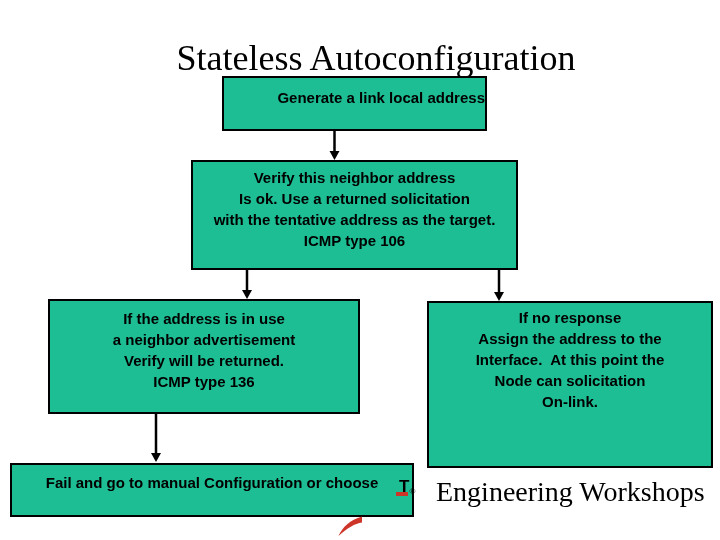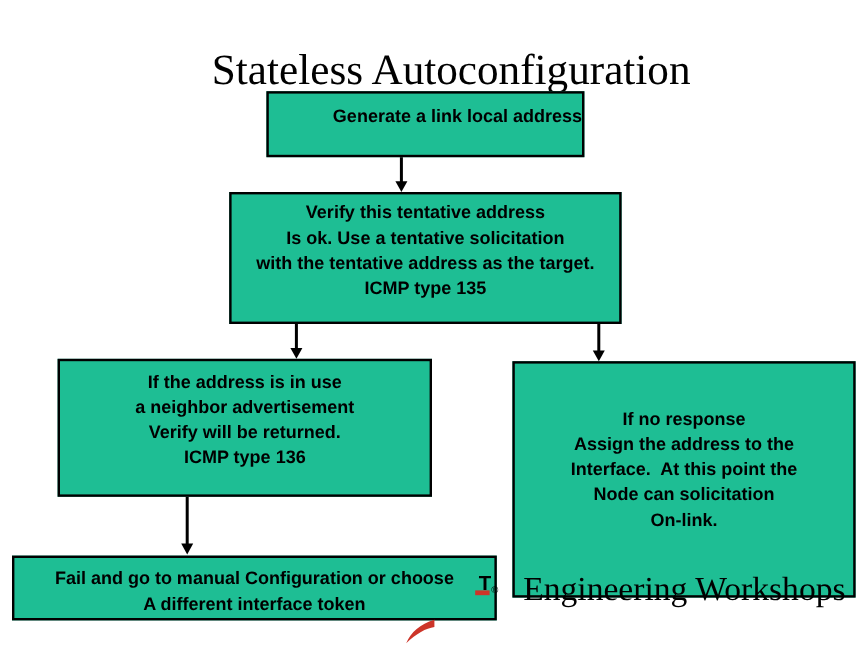--- a/index.html
+++ b/index.html
@@ -30,21 +30,21 @@
     color: #000;
     font-weight: bold;
     font-size: 15px;
     line-height: 21px;
     text-align: center;
   }
   .nline { white-space: pre-wrap; }
   .node-generate { left: 222px; top: 76px;  width: 265px; height: 55px;  padding-top: 9px; text-align: right; }
   .node-verify   { left: 191px; top: 160px; width: 327px; height: 110px; padding-top: 5px; }
   .node-inuse    { left: 48px;  top: 299px; width: 312px; height: 115px; padding-top: 7px; }
-  .node-noresp   { left: 427px; top: 301px; width: 286px; height: 197px; padding-top: 36px; }
+  .node-noresp   { left: 427px; top: 301px; width: 286px; height: 167px; padding-top: 4px; }
   .node-fail     { left: 10px;  top: 463px; width: 404px; height: 54px;  padding-top: 7px; }
   .overlay {
     position: absolute;
     left: 0; top: 0; width: 720px; height: 540px;
     pointer-events: none;
   }
   .workshops {
     position: absolute;
     left: 436px; top: 477px;
     font-family: "Liberation Serif", serif;
@@ -79,44 +79,43 @@
 
 <div class="canvas">
 
   <h1 class="title">Stateless Autoconfiguration</h1>
 
   <div class="node node-generate">
     <div class="nline">Generate a link local address</div>
   </div>
 
   <div class="node node-verify">
-    <div class="nline">Verify this tentative address</div>
-    <div class="nline">Is ok. Use a tentative solicitation</div>
+    <div class="nline">Verify this neighbor address</div>
+    <div class="nline">Is ok. Use a returned solicitation</div>
     <div class="nline">with the tentative address as the target.</div>
-    <div class="nline">ICMP type 135</div>
+    <div class="nline">ICMP type 106</div>
   </div>
 
   <div class="node node-inuse">
     <div class="nline">If the address is in use</div>
     <div class="nline">a neighbor advertisement</div>
     <div class="nline">Verify will be returned.</div>
     <div class="nline">ICMP type 136</div>
   </div>
 
   <div class="node node-noresp">
     <div class="nline">If no response</div>
     <div class="nline">Assign the address to the</div>
     <div class="nline">Interface.  At this point the</div>
     <div class="nline">Node can solicitation</div>
     <div class="nline">On-link.</div>
   </div>
 
   <div class="node node-fail">
     <div class="nline">Fail and go to manual Configuration or choose</div>
-    <div class="nline">A different interface token</div>
   </div>
 
   <svg class="overlay" viewBox="0 0 720 540" xmlns="http://www.w3.org/2000/svg">
     <g stroke="#000" fill="#000">
       <line x1="334.5" y1="131" x2="334.5" y2="152" stroke-width="2.5"></line>
       <polygon points="329.5,151 339.5,151 334.5,160" stroke="none"></polygon>
     </g>
     <g stroke="#000" fill="#000">
       <line x1="247" y1="270" x2="247" y2="291" stroke-width="2.5"></line>
       <polygon points="242,290 252,290 247,299" stroke="none"></polygon>

